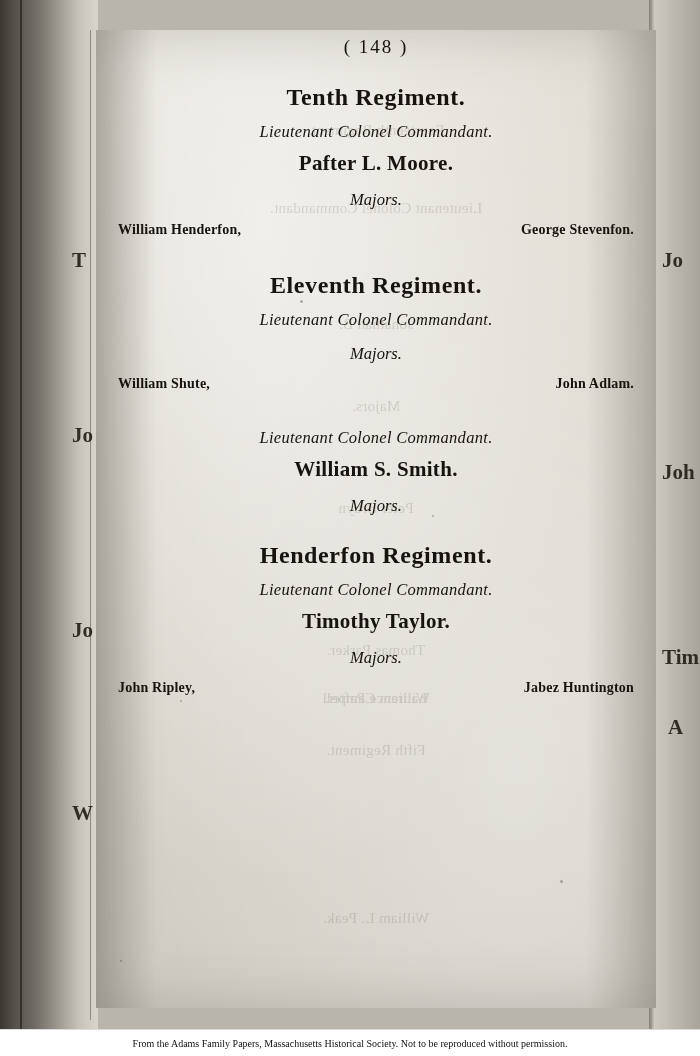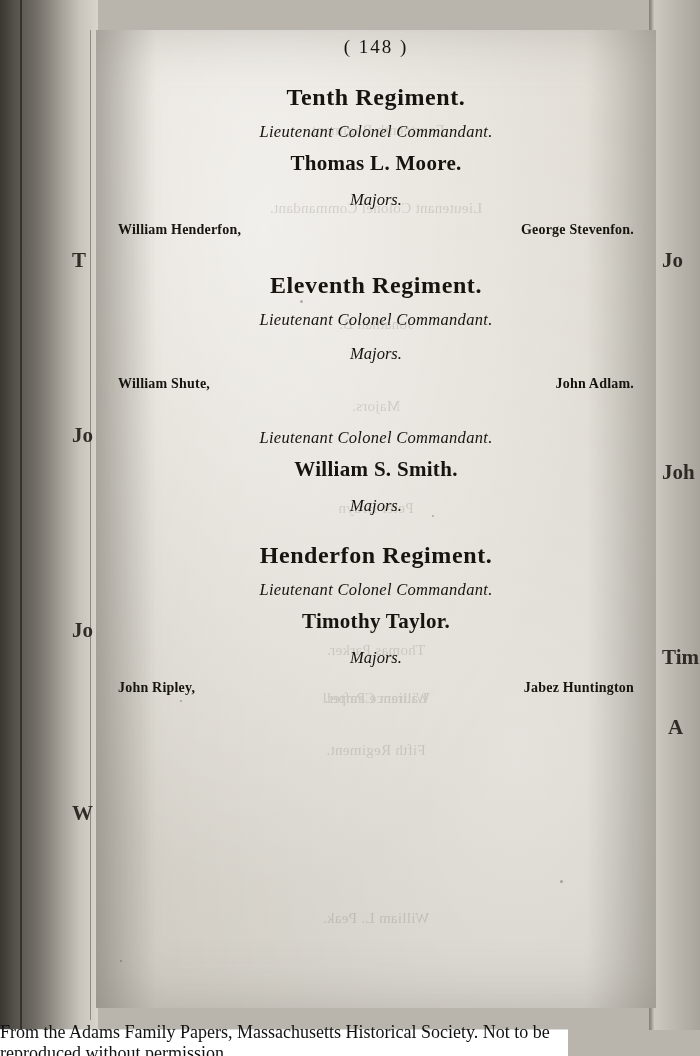--- a/index.html
+++ b/index.html
@@ -176,26 +176,26 @@
     font-weight: 700;
     font-size: 21px;
     color: #241f19;
     opacity: .92;
   }
 
   
   .credit {
     position: absolute;
     left: 0; bottom: 0;
-    width: 568px;
+    width: 700px;
     height: 26px;
     background: #ffffff;
     color: #111;
     font-family: "Liberation Serif", serif;
-    font-size: 18px;
+    font-size: 10px;
     display: flex;
     align-items: center;
     justify-content: center;
     border-top: 1px solid #dcdcdc;
   }
 
   
   .speck {
     position: absolute;
     background: rgba(60,55,45,.35);
@@ -242,21 +242,21 @@
       <div class="st-line" style="top:880px;">William L. Peak.</div>
     </div>
 
     <div class="content">
 
       <div class="folio">( 148 )</div>
 
       <div class="block b1">
         <div class="reg-title">Tenth Regiment.</div>
         <div class="rank-italic">Lieutenant Colonel Commandant.</div>
-        <div class="officer">Thomas L. Moore.</div>
+        <div class="officer">Pafter L. Moore.</div>
         <div class="majors-label">Majors.</div>
         <div class="majors-row">
           <span class="m-left">William Henderfon,</span>
           <span class="m-right">George Stevenfon.</span>
         </div>
       </div>
 
       <div class="block b2">
         <div class="reg-title">Eleventh Regiment.</div>
         <div class="rank-italic">Lieutenant Colonel Commandant.</div>

